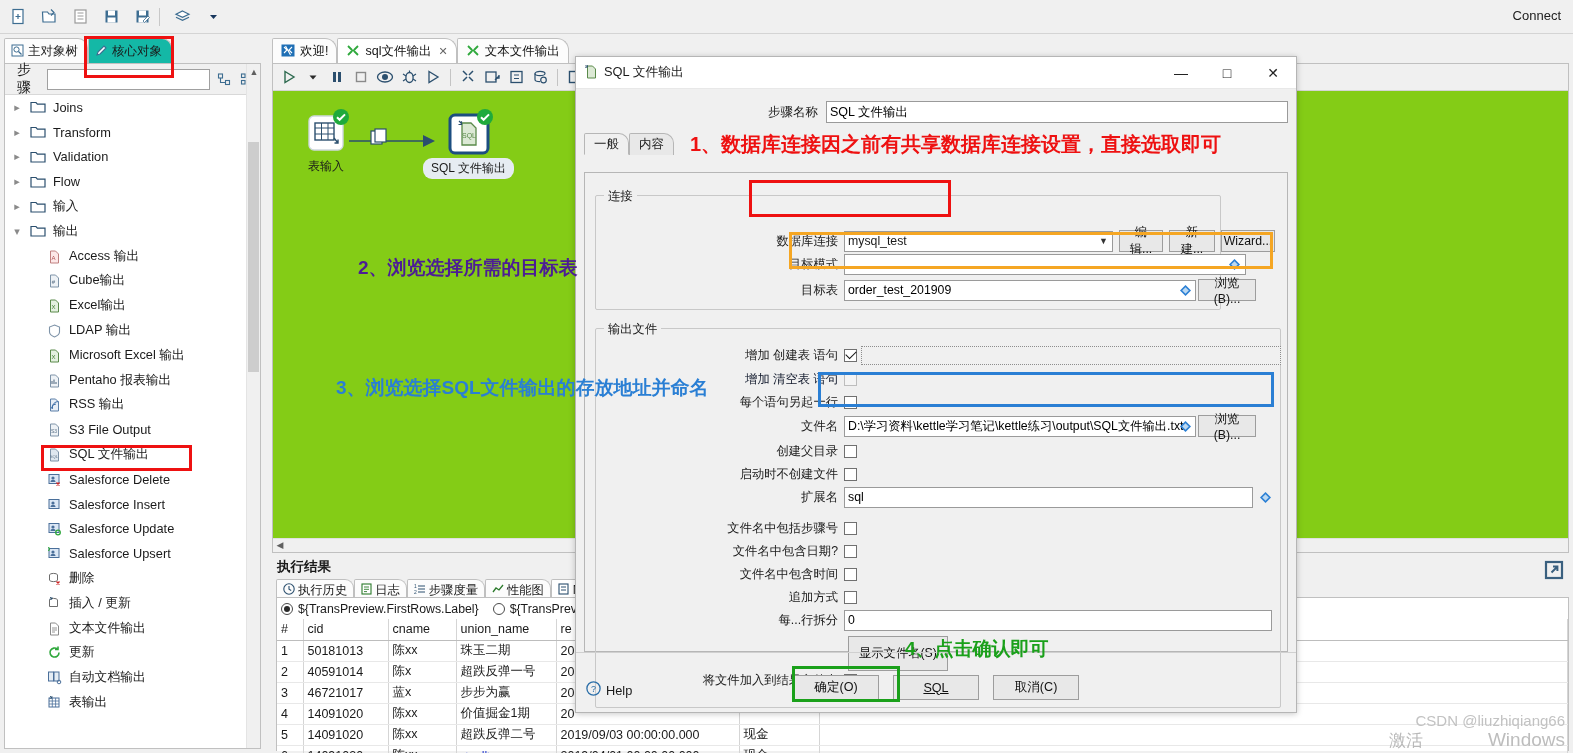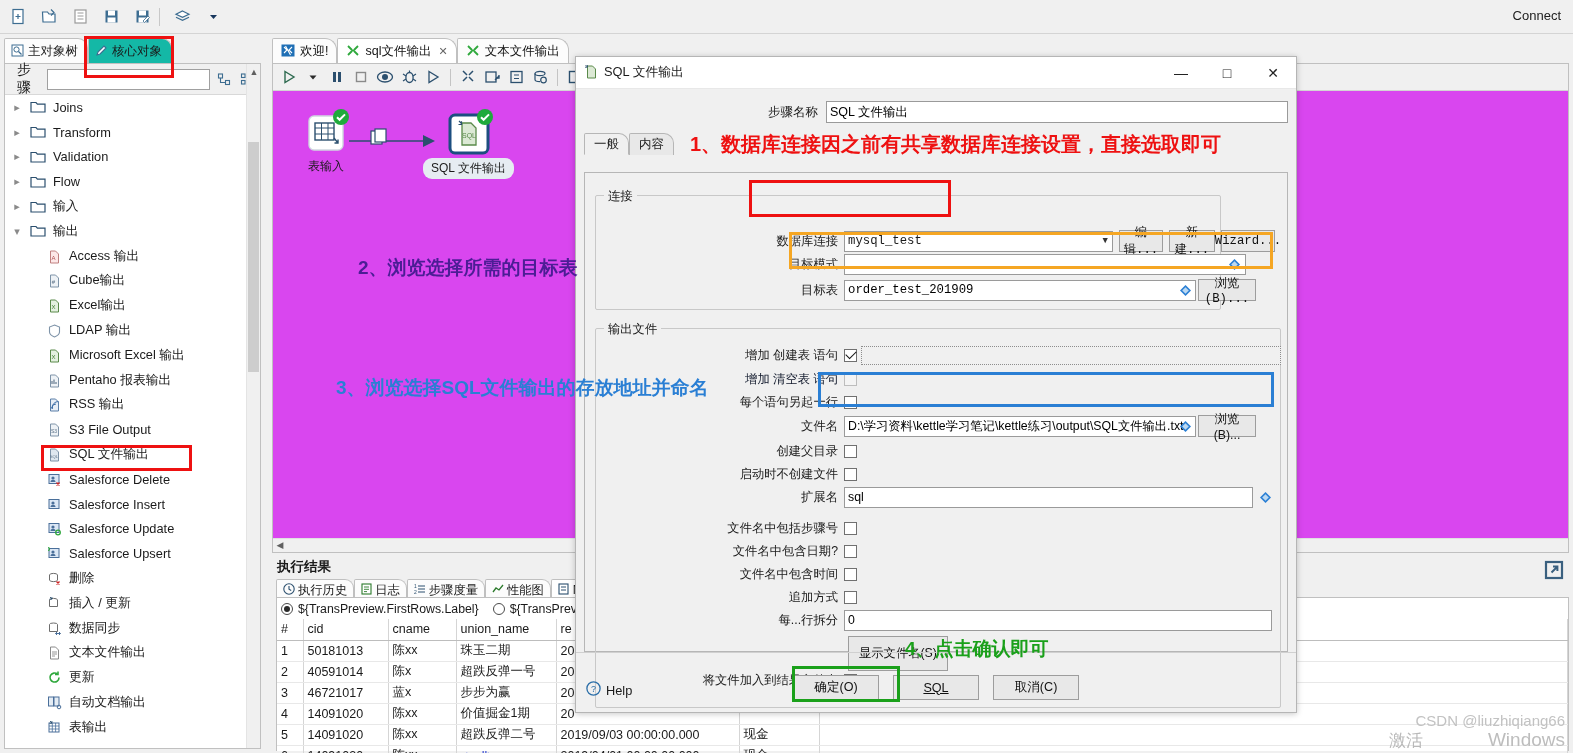--- a/index.html
+++ b/index.html
@@ -108,21 +108,21 @@
     background: #ffffff; border: 1px solid #c0c0c0;
   }
   .canvas-toolbar {
     height: 27px; background: #f0f0f0; display: flex; align-items: center;
     border-bottom: 1px solid #d4d4d4; padding-left: 4px;
   }
   .ct-icon { width: 24px; height: 24px; display: flex; align-items: center; justify-content: center; cursor: pointer; }
   .ct-sep { width: 1px; height: 17px; background: #c4c4c4; margin: 0 5px; }
   .canvas {
     position: absolute; left: 0; top: 27px; right: 0; bottom: 14px;
-    background: #d946ef; overflow: hidden;
+    background: #84cc16; overflow: hidden;
   }
   .canvas-hscroll {
     position: absolute; left: 0; right: 0; bottom: 0; height: 14px; background: #f0f0f0;
     border-top: 1px solid #e0e0e0;
   }
   .canvas-hscroll .harr { position: absolute; top: 0; width: 14px; height: 14px; text-align: center; line-height: 13px; font-size: 9px; color: #606060; }
 
   .node { position: absolute; text-align: center; }
   .node-box {
     width: 42px; height: 42px; position: relative; margin: 0 auto;
@@ -555,30 +555,20 @@
           </div>
           <div class="tree-row child">
             <span class="ticon">
               <svg width="15" height="15" viewBox="0 0 15 15">
                 <ellipse cx="6.5" cy="4" rx="4" ry="1.6" fill="#fff" stroke="#6d6d6d" stroke-width="1"></ellipse>
                 <path d="M2.5 4v6.5h8V4" fill="#fff" stroke="#6d6d6d" stroke-width="1"></path>
                 <path d="M3 1l2 2M2.5 3.2h2.4V1" fill="none" stroke="#2b4f6e" stroke-width=".9"></path>
               </svg>
             </span>
             <span class="tlabel">插入 / 更新</span>
-          </div>
-          <div class="tree-row child">
-            <span class="ticon">
-              <svg width="15" height="15" viewBox="0 0 15 15">
-                <ellipse cx="6.5" cy="3.5" rx="4" ry="1.5" fill="#fff" stroke="#6d6d6d" stroke-width="1"></ellipse>
-                <path d="M2.5 3.5v7h8v-7" fill="#fff" stroke="#6d6d6d" stroke-width="1"></path>
-                <path d="M9 12.5h4M10 11l-1.5 1.5L10 14M12 11l1.5 1.5L12 14" stroke="#4a6f9a" stroke-width="1"></path>
-              </svg>
-            </span>
-            <span class="tlabel">数据同步</span>
           </div>
           <div class="tree-row child">
             <span class="ticon">
               <svg width="15" height="15" viewBox="0 0 15 15">
                 <path d="M3.5 2h5l3 3v9h-8z" fill="#fff" stroke="#8a8a8a" stroke-width="1"></path>
                 <path d="M5 7h5M5 9h5M5 11h3" stroke="#8a8a8a" stroke-width=".9"></path>
               </svg>
             </span>
             <span class="tlabel">文本文件输出</span>
           </div>
@@ -947,21 +937,21 @@
         <div class="dlg-tab active">
             <span>一般</span>
           </div>
         <div class="dlg-tab">
             <span>内容</span>
           </div>
       </div>
 
       <div class="dlg-panel">
 
-        <div class="group" style="left:10px; top:22px; width:626px; height:115px;font-family:Liberation Mono, monospace;">
+        <div class="group" style="left:10px; top:22px; width:626px; height:115px;">
           <div class="gtitle">连接</div>
 
           <div class="frow" style="position:absolute; left:0; top:33px; width:686px;">
             <span class="flabel" style="width:248px;">数据库连接</span>
             <div class="fselect" style="width:269px;">
               <span>mysql_test</span>
               <span class="arr">▼</span>
             </div>
             <button class="fbtn" style="margin-left:6px; width:44px;">编辑...</button>
             <button class="fbtn" style="margin-left:6px; width:46px;">新建...</button>

